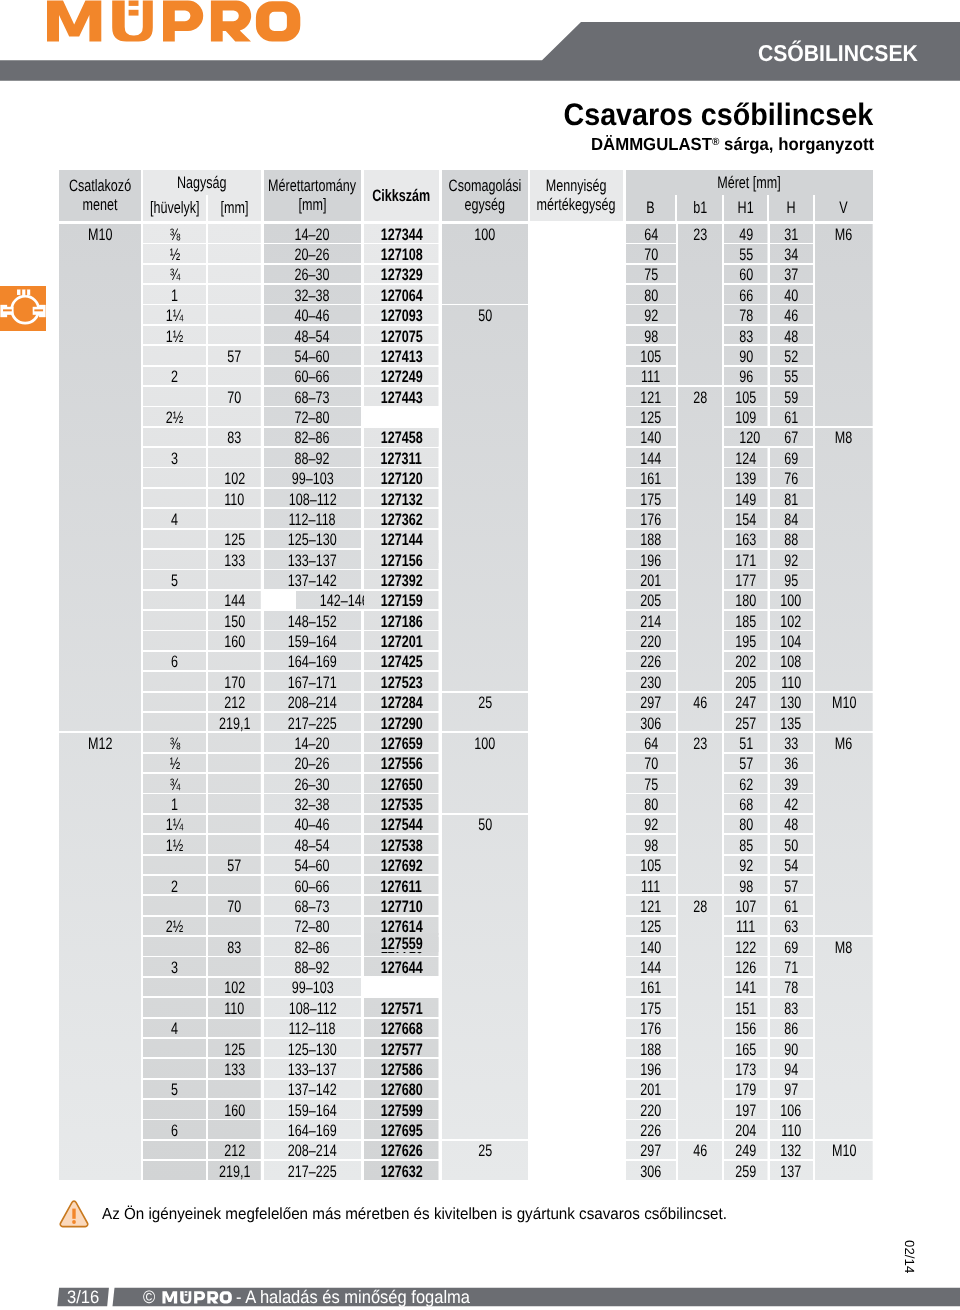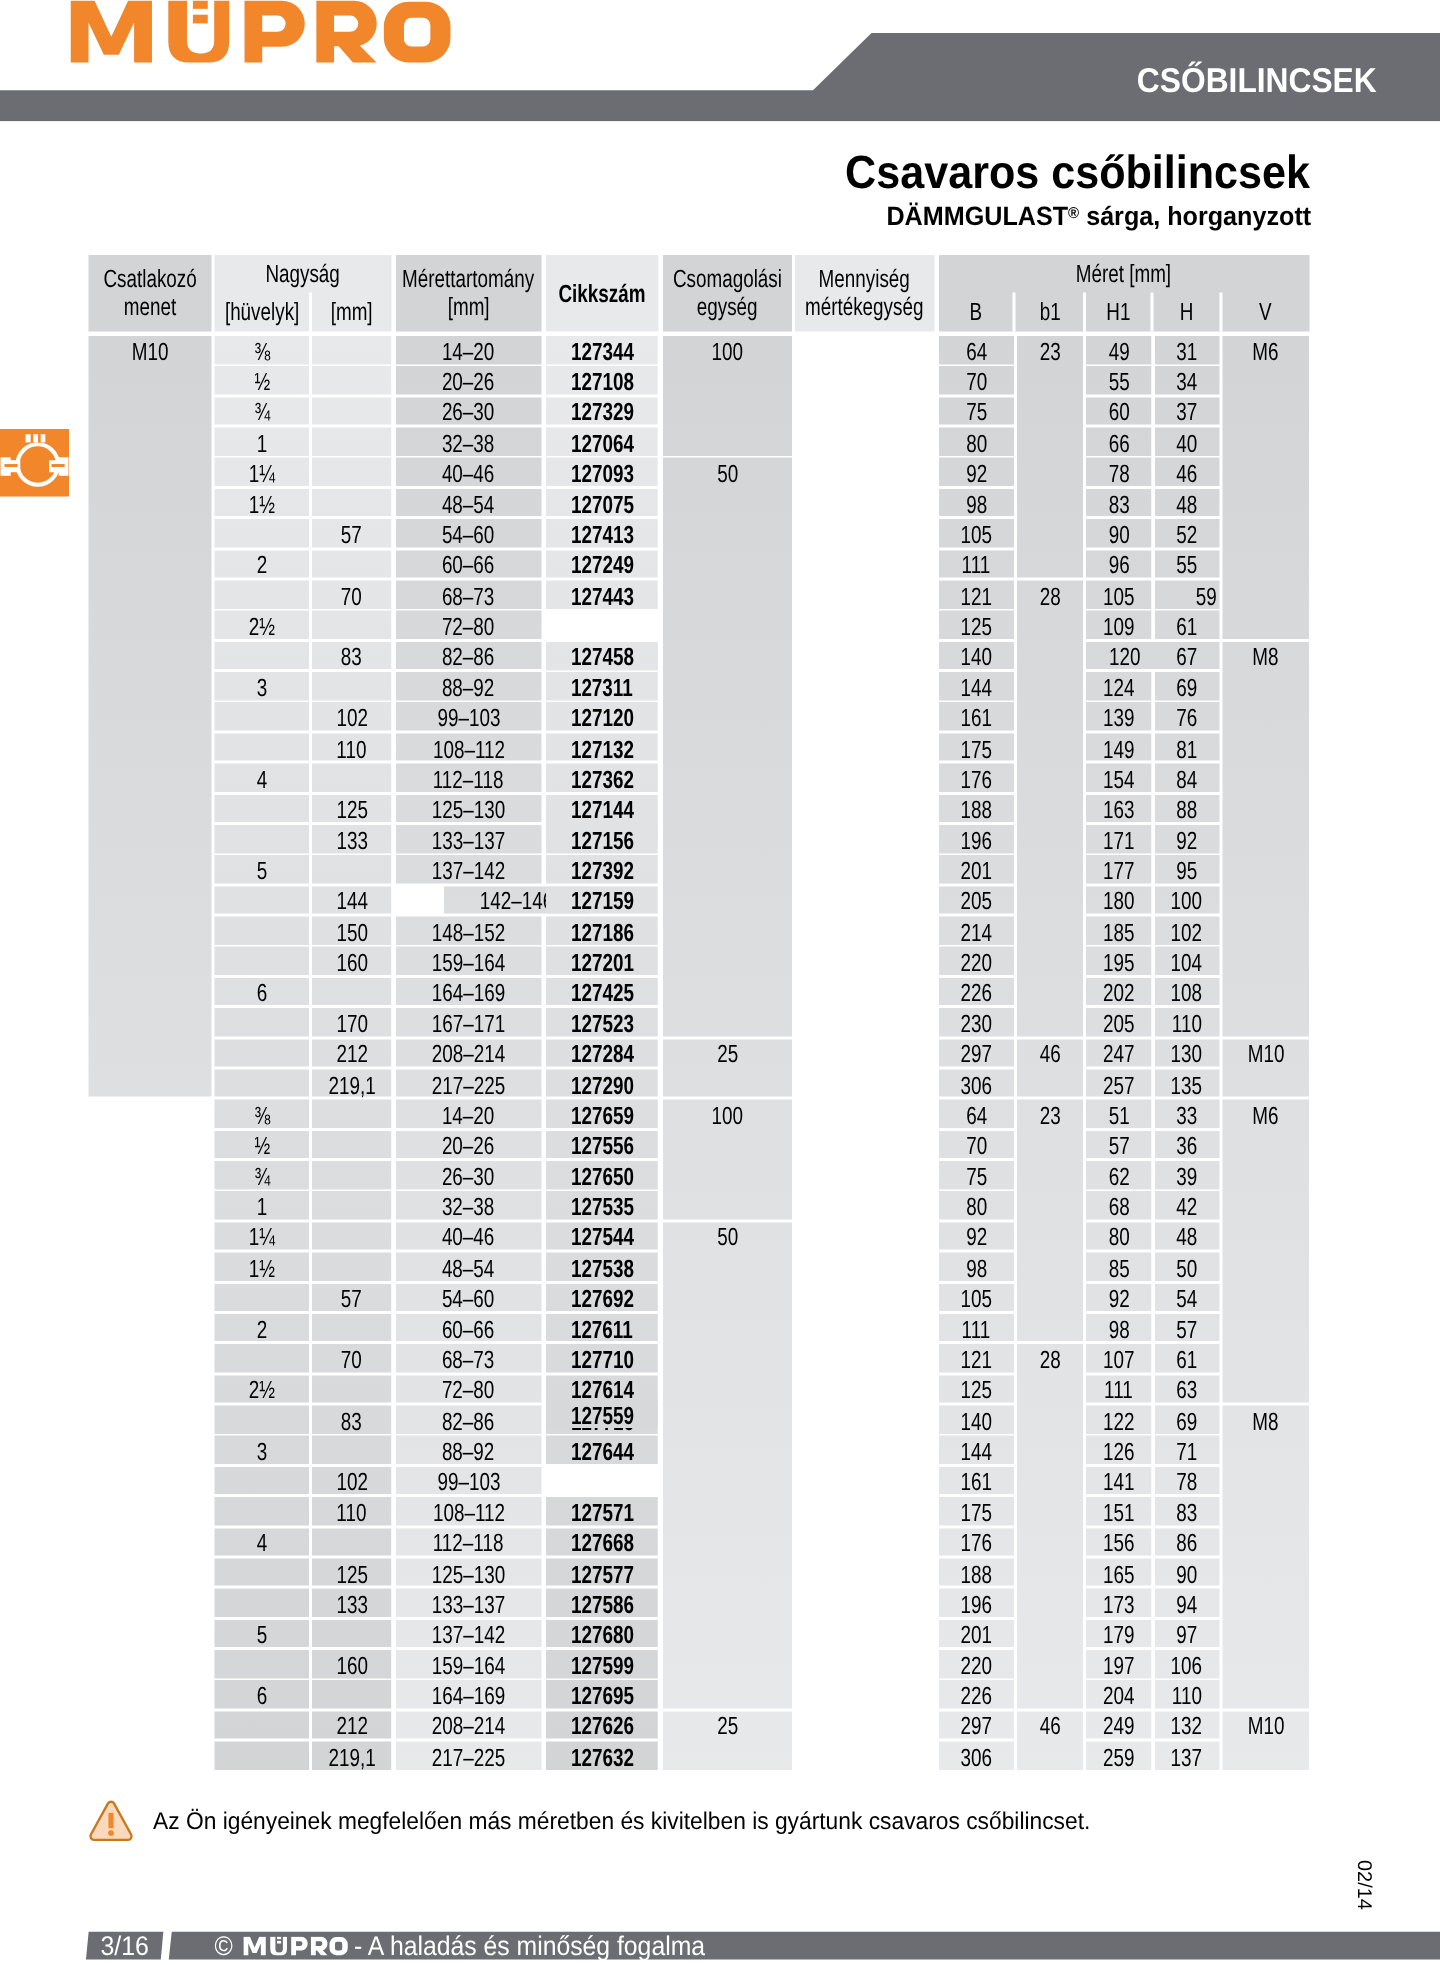--- a/index.html
+++ b/index.html
@@ -189,20 +189,23 @@
           <div class="hsub" style="left:189.5px;width:57.7px">
             <span class="cnd">V</span>
           </div>
         </div>
       </div>
     <div class="body" id="tbody" style="height: 957.484px;">
         <div class="col" style="left: 0px; top: 0px; width: 82px; height: 957.484px;">
           <div class="cellbox" style="left: 0px; top: 0.9px; width: 82px; height: 507.5px; background-image: linear-gradient(rgb(210, 212, 214) 0%, rgb(231, 233, 234) 100%); background-size: 82px 957.484px; background-position: 0px -0.9px; padding-top: 2.7px;">
             <span class="cnd">M10</span>
           </div>
+          <div class="cellbox" style="left: 0px; top: 510.2px; width: 82px; height: 446.384px; background-image: linear-gradient(rgb(210, 212, 214) 0%, rgb(231, 233, 234) 100%); background-size: 82px 957.484px; background-position: 0px -510.2px; padding-top: 2.7px;">
+            <span class="cnd">M12</span>
+          </div>
         </div>
         <div class="col" style="left: 84px; top: 0px; width: 63px; height: 957.484px;">
           <div class="cellbox" style="left: 0px; top: 0.9px; width: 63px; height: 18.572px; background-image: linear-gradient(rgb(232, 233, 234) 0%, rgb(210, 212, 213) 100%); background-size: 63px 957.484px; background-position: 0px -0.9px;">
             <span class="cnd">⅜</span>
           </div>
           <div class="cellbox" style="left: 0px; top: 21.272px; width: 63px; height: 18.572px; background-image: linear-gradient(rgb(232, 233, 234) 0%, rgb(210, 212, 213) 100%); background-size: 63px 957.484px; background-position: 0px -21.272px;">
             <span class="cnd">½</span>
           </div>
           <div class="cellbox" style="left: 0px; top: 41.644px; width: 63px; height: 18.572px; background-image: linear-gradient(rgb(232, 233, 234) 0%, rgb(210, 212, 213) 100%); background-size: 63px 957.484px; background-position: 0px -41.644px;">
             <span class="cnd">¾</span>
@@ -1113,21 +1116,21 @@
           </div>
           <div class="cellbox" style="left: 0px; top: 102.76px; width: 43.5px; height: 18.572px; background-image: linear-gradient(rgb(210, 212, 214) 0%, rgb(231, 233, 234) 100%); background-size: 43.5px 957.484px; background-position: 0px -102.76px;">
             <span class="cnd">48</span>
           </div>
           <div class="cellbox" style="left: 0px; top: 123.132px; width: 43.5px; height: 18.572px; background-image: linear-gradient(rgb(210, 212, 214) 0%, rgb(231, 233, 234) 100%); background-size: 43.5px 957.484px; background-position: 0px -123.132px;">
             <span class="cnd">52</span>
           </div>
           <div class="cellbox" style="left: 0px; top: 143.504px; width: 43.5px; height: 18.572px; background-image: linear-gradient(rgb(210, 212, 214) 0%, rgb(231, 233, 234) 100%); background-size: 43.5px 957.484px; background-position: 0px -143.504px;">
             <span class="cnd">55</span>
           </div>
-          <div class="cellbox" style="left: 0px; top: 163.876px; width: 43.5px; height: 18.572px; background-image: linear-gradient(rgb(210, 212, 214) 0%, rgb(231, 233, 234) 100%); background-size: 43.5px 957.484px; background-position: 0px -163.876px; justify-content: flex-end;">
+          <div class="cellbox" style="left: 0px; top: 163.876px; width: 43.5px; height: 18.572px; background-image: linear-gradient(rgb(210, 212, 214) 0%, rgb(231, 233, 234) 100%); background-size: 43.5px 957.484px; background-position: 0px -163.876px;">
             <span class="cnd">59</span>
           </div>
           <div class="cellbox" style="left: 0px; top: 184.248px; width: 43.5px; height: 18.572px; background-image: linear-gradient(rgb(210, 212, 214) 0%, rgb(231, 233, 234) 100%); background-size: 43.5px 957.484px; background-position: 0px -184.248px;">
             <span class="cnd">61</span>
           </div>
           <div class="cellbox" style="left: 0px; top: 204.62px; width: 43.5px; height: 18.572px; background-image: linear-gradient(rgb(210, 212, 214) 0%, rgb(231, 233, 234) 100%); background-size: 43.5px 957.484px; background-position: 0px -204.62px;">
             <span class="cnd">67</span>
           </div>
           <div class="cellbox" style="left: 0px; top: 224.992px; width: 43.5px; height: 18.572px; background-image: linear-gradient(rgb(210, 212, 214) 0%, rgb(231, 233, 234) 100%); background-size: 43.5px 957.484px; background-position: 0px -224.992px;">
             <span class="cnd">69</span>

